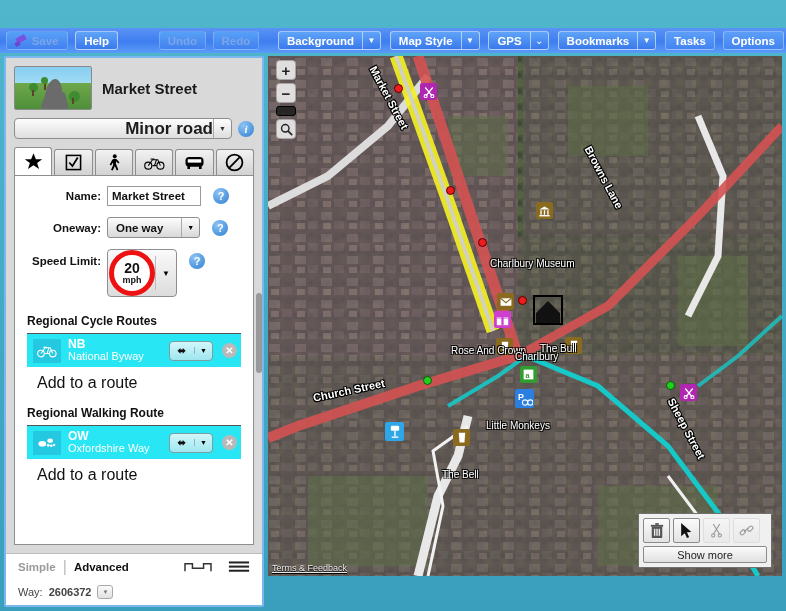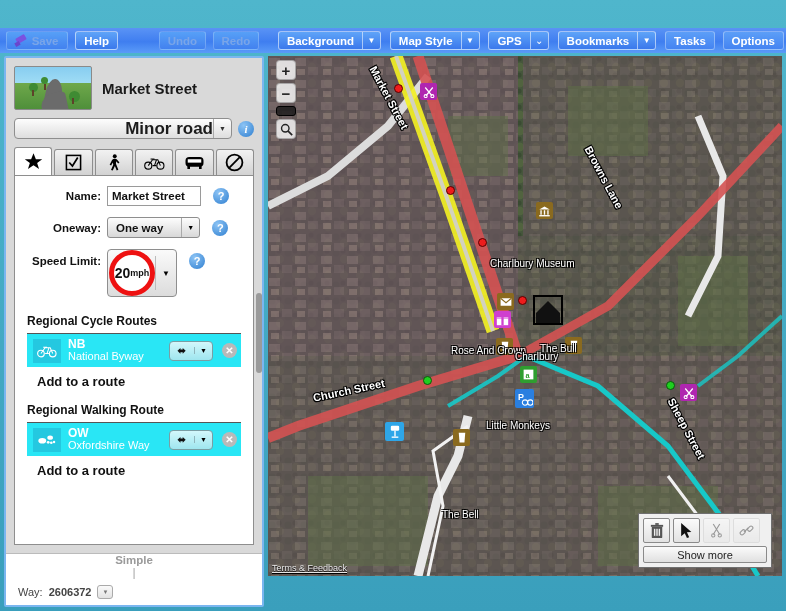--- a/index.html
+++ b/index.html
@@ -156,21 +156,21 @@
     display: flex; align-items: center; justify-content: center;
   }
   .speedbox {
     width: 70px; height: 48px; border: 1px solid #8e8e8e; border-radius: 4px;
     background: linear-gradient(180deg,#fafafa,#dcdcdc);
     display: flex; align-items: center;
   }
   .speedsign {
     width: 46px; height: 46px; border-radius: 50%;
     border: 5px solid #ee1111; background: #fff;
-    display: flex; flex-direction: row; align-items: center; justify-content: center;
+    display: flex; flex-direction: column; align-items: center; justify-content: center;
     margin-left: 1px;
   }
   .speedsign .num { font-size: 14px; font-weight: bold; color: #111; line-height: 13px; }
   .speedsign .unit { font-size: 9px; font-weight: bold; color: #111; line-height: 10px; }
   .speedbox .arw { flex:1; display:flex; align-items:center; justify-content:center;
                    border-left:1px solid #bbb; height: 34px; font-size: 8px; }
 
   .sect-title { font-size: 12px; font-weight: bold; color: #111; padding: 6px 0 5px 12px; }
   .routerow {
     margin: 0 12px; height: 34px; background: #29e6f5; border-top: 1px solid #555;
@@ -185,26 +185,26 @@
     border: 1px solid #7a9ea4; border-radius: 4px;
     background: linear-gradient(180deg,#d2f7fb,#9fe6ef);
   }
   .rr-btn .a { padding: 0 8px; font-size: 10px; font-weight: bold; color: #111; }
   .rr-btn .b { width: 18px; text-align:center; border-left: 1px solid #8fb6bd; font-size: 7px; }
   .rr-x {
     width: 15px; height: 15px; border-radius: 50%; background: #b9b9b9; color: #fff;
     font-size: 10px; font-weight: bold; display:flex; align-items:center; justify-content:center;
     margin-left: 2px; cursor: pointer;
   }
-  .addroute { font-size: 13px; font-weight: bold; color: #111; padding: 7px 0 8px 22px; }
+  .addroute { font-size: 16px; font-weight: normal; color: #111; padding: 7px 0 8px 22px; }
 
   .footer1 {
     position: absolute; left: 0; bottom: 26px; width: 100%; height: 26px;
     border-top: 1px solid #bbb; background: #fff;
-    display: flex; align-items: center; padding: 0 12px; flex-direction: column;
+    display: flex; align-items: center; padding: 0 12px;
   }
   .simple { font-size: 11.5px; color: #9a9a9a; font-weight: bold; }
   .divider { color: #bbb; margin: 0 7px; }
   .advanced { font-size: 11.5px; color: #111; font-weight: bold; }
   .footer1 .spacer { flex: 1; }
   .footer2 {
     position: absolute; left: 0; bottom: 0; width: 100%; height: 26px;
     background: #fff; display: flex; align-items: center; padding: 0 12px; gap: 6px;
   }
   .wayid { font-size: 11px; color: #444; }
@@ -640,21 +640,21 @@
     <div class="road-label" style="left:110px; top:8px; transform:rotate(62deg); transform-origin:0 0;">Market Street</div>
     <div class="road-label" style="left:325px; top:88px; transform:rotate(62deg); transform-origin:0 0;">Browns Lane</div>
     <div class="road-label" style="left:44px; top:336px; transform:rotate(-12deg); transform-origin:0 0;">Church Street</div>
     <div class="road-label" style="left:408px; top:340px; transform:rotate(62deg); transform-origin:0 0;">Sheep Street</div>
 
     <div class="poi-label" style="left:222px; top:165px">Charlbury Museum</div>
     <div class="poi-label" style="left:183px; top:252px">Rose And Crown</div>
     <div class="poi-label" style="left:247px; top:258px">Charlbury</div>
     <div class="poi-label" style="left:272px; top:250px">The Bull</div>
     <div class="poi-label" style="left:218px; top:327px">Little Monkeys</div>
-    <div class="poi-label" style="left:174px; top:416px">The Bell</div>
+    <div class="poi-label" style="left:174px; top:376px">The Bell</div>
 
     <div class="terms">Terms &amp; Feedback</div>
 
     <div class="floatbar">
       <div class="fb-row">
         <div class="fb-btn">
           <svg width="14" height="16" viewBox="0 0 16 18">
             <rect x="2" y="4" width="12" height="13" rx="1" fill="#555"></rect>
             <rect x="4.5" y="6.5" width="1.6" height="8" fill="#eee"></rect>
             <rect x="7.2" y="6.5" width="1.6" height="8" fill="#eee"></rect>

